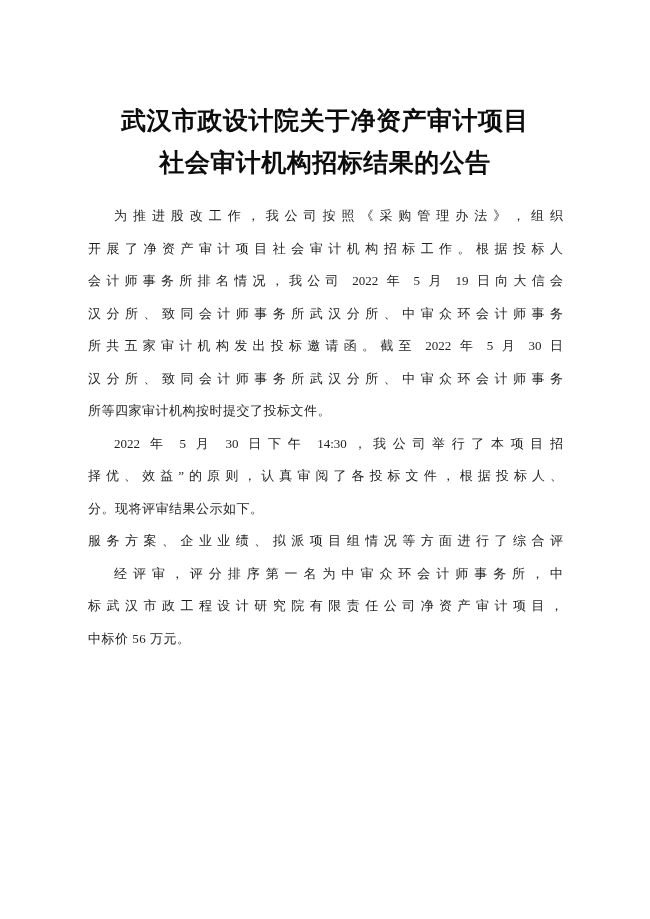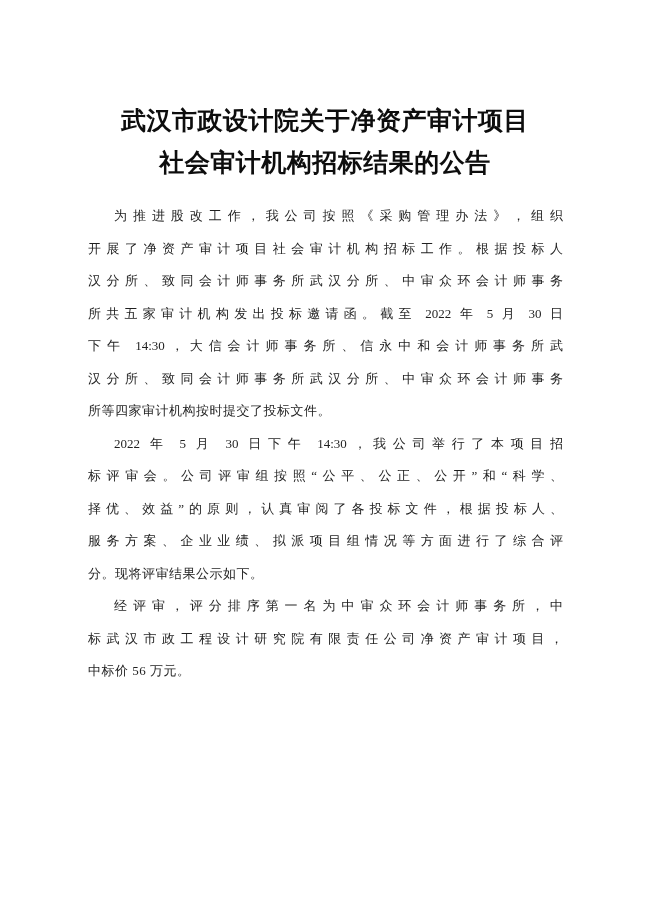--- a/index.html
+++ b/index.html
@@ -66,32 +66,31 @@
 
 <div class="page">
   <div class="doc-title">
     <div class="title-line">武汉市政设计院关于净资产审计项目</div>
     <div class="title-line">社会审计机构招标结果的公告</div>
   </div>
   <div class="doc-body">
       <div class="para">
         <div class="line first">为推进股改工作，我公司按照《采购管理办法》，组织</div>
         <div class="line">开展了净资产审计项目社会审计机构招标工作。根据投标人</div>
+        <div class="line">会计师事务所排名情况，我公司 2022 年 5 月 19 日向大信会</div>
         <div class="line">汉分所、致同会计师事务所武汉分所、中审众环会计师事务</div>
         <div class="line">所共五家审计机构发出投标邀请函。截至 2022 年 5 月 30 日</div>
-        <div class="line">下午 14:30，大信会计师事务所、信永中和会计师事务所武</div>
         <div class="line">汉分所、致同会计师事务所武汉分所、中审众环会计师事务</div>
         <div class="line last">所等四家审计机构按时提交了投标文件。</div>
       </div>
       <div class="para">
         <div class="line first">2022 年 5 月 30 日下午 14:30，我公司举行了本项目招</div>
-        <div class="line">标评审会。公司评审组按照“公平、公正、公开”和“科学、</div>
         <div class="line">择优、效益”的原则，认真审阅了各投标文件，根据投标人、</div>
+        <div class="line last">分。现将评审结果公示如下。</div>
         <div class="line">服务方案、企业业绩、拟派项目组情况等方面进行了综合评</div>
-        <div class="line last">分。现将评审结果公示如下。</div>
       </div>
       <div class="para">
         <div class="line first">经评审，评分排序第一名为中审众环会计师事务所，中</div>
         <div class="line">标武汉市政工程设计研究院有限责任公司净资产审计项目，</div>
         <div class="line last">中标价 56 万元。</div>
       </div>
     </div>
 </div>
 
 </body></html>

